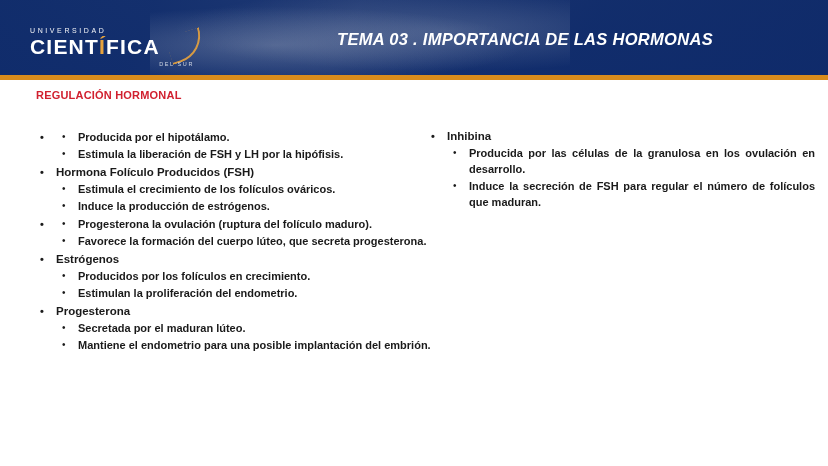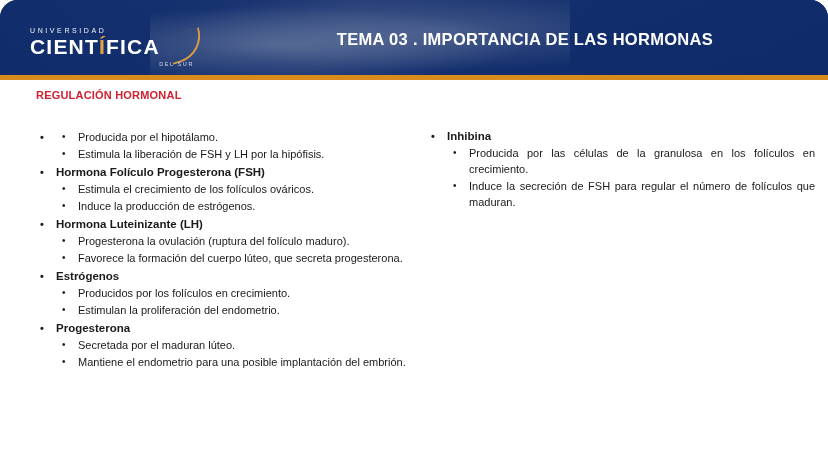--- a/index.html
+++ b/index.html
@@ -12,21 +12,20 @@
     background: #ffffff;
     font-family: "Liberation Sans", sans-serif;
     overflow: hidden;
   }
   .slide {
     position: relative;
     width: 828px;
     height: 466px;
     background: #ffffff;
     overflow: hidden;
-    border-radius: 18px;
   }
 
   
   .header {
     position: absolute;
     left: 0; top: 0;
     width: 828px;
     height: 75px;
     background: #0e2a6b;
     overflow: hidden;
@@ -60,20 +59,21 @@
     position: absolute;
     left: 260px;
     top: 30px;
     width: 530px;
     text-align: center;
     color: #ffffff;
     font-size: 16.5px;
     font-weight: bold;
     letter-spacing: 0.3px;
     white-space: nowrap;
+    font-style: italic;
   }
 
   
   .logo {
     position: absolute;
     left: 30px;
     top: 26px;
     width: 170px;
     height: 34px;
   }
@@ -171,21 +171,21 @@
     line-height: 16px;
     text-align: justify;
   }
   ul.lvl2 > li.l2 > .bullet {
     position: absolute;
     left: 6px;
     top: 0px;
     font-size: 10px;
     color: #1a1a1a;
   }
-  .l2-text { display: block; }
+  .l2-text { display: block; font-weight: bold; }
 </style>
 </head>
 <body>
 
 <div class="slide">
 
   <div class="header">
     <div class="header-photo"></div>
 
     <div class="logo">
@@ -211,35 +211,34 @@
               <span class="l2-text">Producida por el hipotálamo.</span>
             </li>
           <li class="l2">
               <span class="bullet">•</span>
               <span class="l2-text">Estimula la liberación de FSH y LH por la hipófisis.</span>
             </li>
         </ul>
       </li>
       <li class="l1">
         <span class="bullet">•</span>
-        <span>Hormona Folículo Progesterona (FSH)</span>
+        <span>Hormona Folículo Producidos (FSH)</span>
         <ul class="lvl2">
           <li class="l2">
               <span class="bullet">•</span>
               <span class="l2-text">Estimula el crecimiento de los folículos ováricos.</span>
             </li>
           <li class="l2">
               <span class="bullet">•</span>
               <span class="l2-text">Induce la producción de estrógenos.</span>
             </li>
         </ul>
       </li>
       <li class="l1">
         <span class="bullet">•</span>
-        <span>Hormona Luteinizante (LH)</span>
         <ul class="lvl2">
           <li class="l2">
               <span class="bullet">•</span>
               <span class="l2-text">Progesterona la ovulación (ruptura del folículo maduro).</span>
             </li>
           <li class="l2">
               <span class="bullet">•</span>
               <span class="l2-text">Favorece la formación del cuerpo lúteo, que secreta progesterona.</span>
             </li>
         </ul>
@@ -276,21 +275,21 @@
   </div>
 
   <div class="col col-right">
     <ul class="lvl1">
       <li class="l1">
         <span class="bullet">•</span>
         <span>Inhibina</span>
         <ul class="lvl2">
           <li class="l2">
               <span class="bullet">•</span>
-              <span class="l2-text">Producida por las células de la granulosa en los folículos en crecimiento.</span>
+              <span class="l2-text">Producida por las células de la granulosa en los ovulación en desarrollo.</span>
             </li>
           <li class="l2">
               <span class="bullet">•</span>
               <span class="l2-text">Induce la secreción de FSH para regular el número de folículos que maduran.</span>
             </li>
         </ul>
       </li>
     </ul>
   </div>
 

